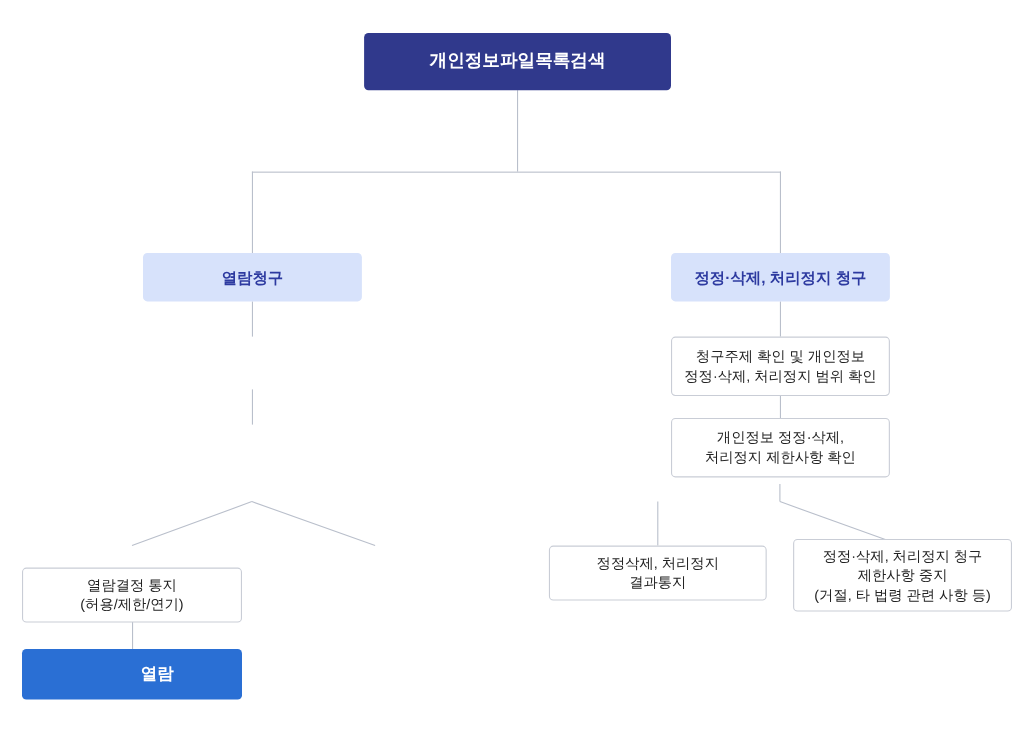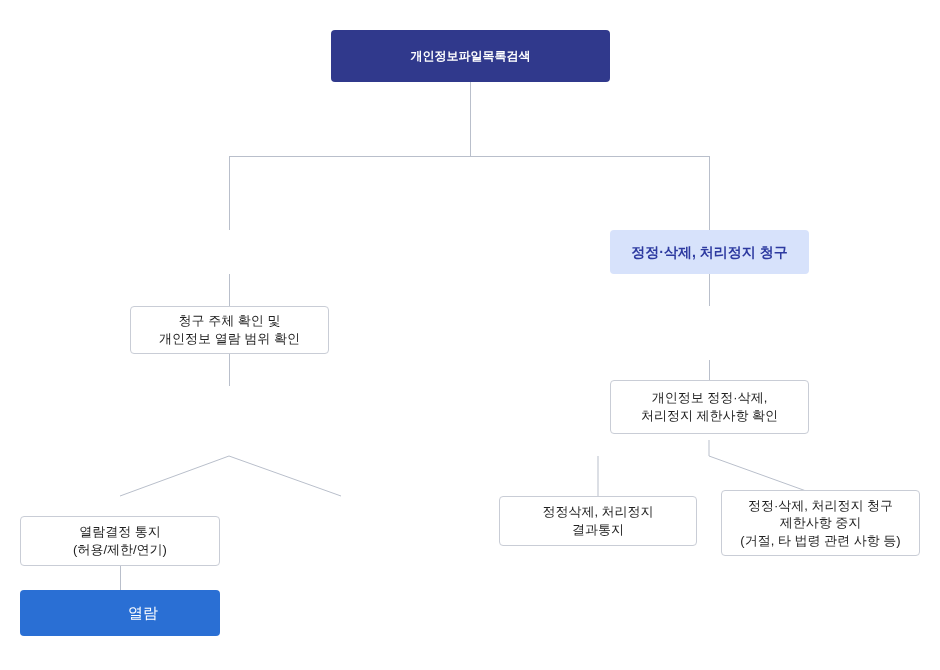--- a/index.html
+++ b/index.html
@@ -25,21 +25,21 @@
     justify-content: center;
     text-align: center;
     border-radius: 4px;
     line-height: 1.35;
     white-space: pre-line;
   }
   
   .node.root {
     background: #30398c;
     color: #ffffff;
-    font-size: 12px;
+    font-size: 16px;
     font-weight: bold;
     border: none;
     text-align: center;
   }
   
   .node.branch {
     background: #d7e2fb;
     color: #2d3aa0;
     font-size: 14px;
     font-weight: bold;
@@ -50,21 +50,21 @@
     background: #ffffff;
     color: #222222;
     font-size: 13px;
     border: 1px solid #c9cdd6;
   }
   
   .node.final {
     background: #2a6fd4;
     color: #ffffff;
     font-size: 15px;
-    font-weight: normal;
+    font-weight: bold;
     border: none;
     padding-left: 46px;
   }
   .line {
     position: absolute;
     background: #b9bfcb;
   }
   .line.v { width: 1px; }
   .line.h { height: 1px; }
   .diag {
@@ -98,33 +98,34 @@
     <line x1="229" y1="456" x2="341" y2="496"></line>
     <line x1="598" y1="456" x2="598" y2="496"></line>
     <line x1="709" y1="456" x2="820" y2="496"></line>
     <line x1="709" y1="440" x2="709" y2="456"></line>
   </svg>
 
   <div class="line v" style="left:120px; top:546px; height:44px;"></div>
 
   <div class="node root" style="left:331px; top:30px; width:279px; height:52px;">개인정보파일목록검색</div>
 
+  <div class="node branch" style="left:130px; top:230px; width:199px; height:44px;">열람청구</div>
 
-  <div class="node step" style="left:130px; top:306px; width:199px; height:48px;">청구 주체 확인 및
-개인정보 열람 범위 확인</div>
 
 
   <div class="node step" style="left:20px; top:496px; width:200px; height:50px;margin-top:20px;">열람결정 통지
 (허용/제한/연기)</div>
 
 
   <div class="node final" style="left:20px; top:590px; width:200px; height:46px;">열람</div>
 
   <div class="node branch" style="left:610px; top:230px; width:199px; height:44px;">정정·삭제, 처리정지 청구</div>
 
+  <div class="node step" style="left:610px; top:306px; width:199px; height:54px;">청구주제 확인 및 개인정보
+정정·삭제, 처리정지 범위 확인</div>
 
   <div class="node step" style="left:610px; top:380px; width:199px; height:54px;">개인정보 정정·삭제,
 처리정지 제한사항 확인</div>
 
   <div class="node step" style="left:499px; top:496px; width:198px; height:50px;">정정삭제, 처리정지
 결과통지</div>
 
   <div class="node step" style="left:721px; top:490px; width:199px; height:66px;">정정·삭제, 처리정지 청구
 제한사항 중지
 (거절, 타 법령 관련 사항 등)</div>

